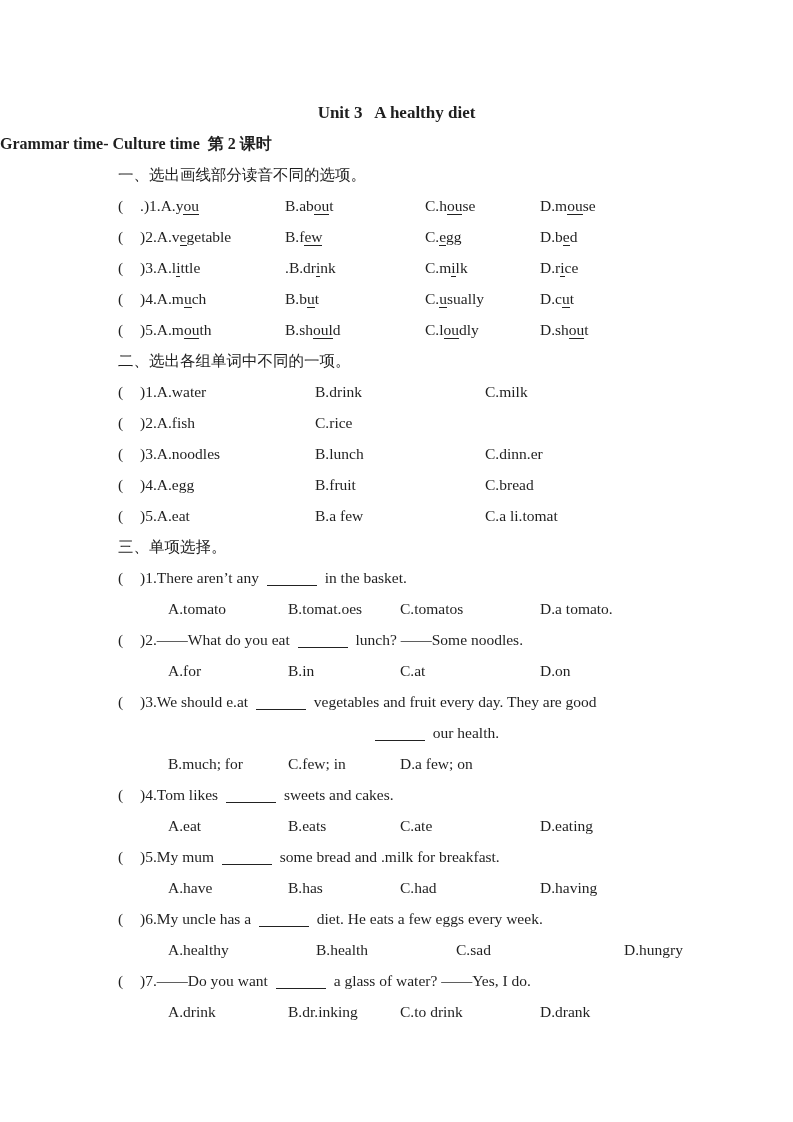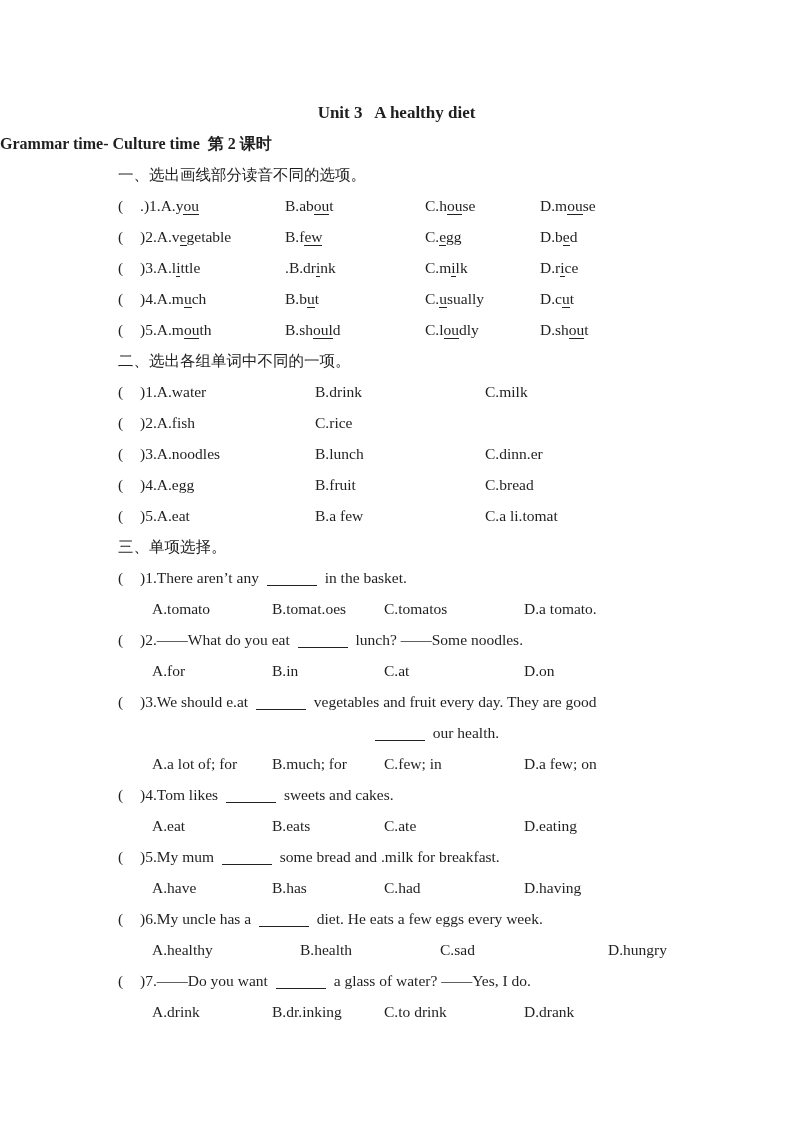--- a/index.html
+++ b/index.html
@@ -21,21 +21,21 @@
   }
   .subtitle{
     width:793px;margin-left:-118px;text-align:left;
     font-weight:bold;font-size:16px;line-height:31px;white-space:pre;
   }
   .heading{line-height:31px;white-space:pre-wrap;}
   .grow{display:grid;line-height:31px;}
   .grow > *{overflow:visible;white-space:nowrap;}
   .qtext{white-space:normal;}
   .cont-line{margin-left:50px;line-height:31px;text-align:center;}
-  .opts{margin-left:34px;}
+  .opts{margin-left:50px;}
   .t{white-space:pre-wrap;}
   .ul{border-bottom:1.5px solid #222;}
   .blank{
     display:inline-block;width:50px;height:4px;
     border-bottom:1.5px solid #222;
     vertical-align:-3px;margin:0 4px;
   }
   .gap{display:inline-block;}
 </style>
 </head>
@@ -136,21 +136,20 @@
           <div><span class="t">B.in</span></div>
           <div><span class="t">C.at</span></div>
           <div><span class="t">D.on</span></div>
         </div>
         <div class="grow" style="grid-template-columns: 22px 1fr;">
           <span>(</span>
           <div class="qtext"><span class="t">)3.We should e.at </span><span class="blank"></span><span class="t"> vegetables and fruit every day. They are good</span></div>
         </div>
         <div class="cont-line"><span class="blank"></span><span class="t"> our health.</span></div>
         <div class="grow opts" style="grid-template-columns: 120px 112px 140px 1fr;">
-          <div><span class="t">A.a lot of; for</span></div>
           <div><span class="t">B.much; for</span></div>
           <div><span class="t">C.few; in</span></div>
           <div><span class="t">D.a few; on</span></div>
         </div>
         <div class="grow" style="grid-template-columns: 22px 1fr;">
           <span>(</span>
           <div class="qtext"><span class="t">)4.Tom likes </span><span class="blank"></span><span class="t"> sweets and cakes.</span></div>
         </div>
         <div class="grow opts" style="grid-template-columns: 120px 112px 140px 1fr;">
           <div><span class="t">A.eat</span></div>

